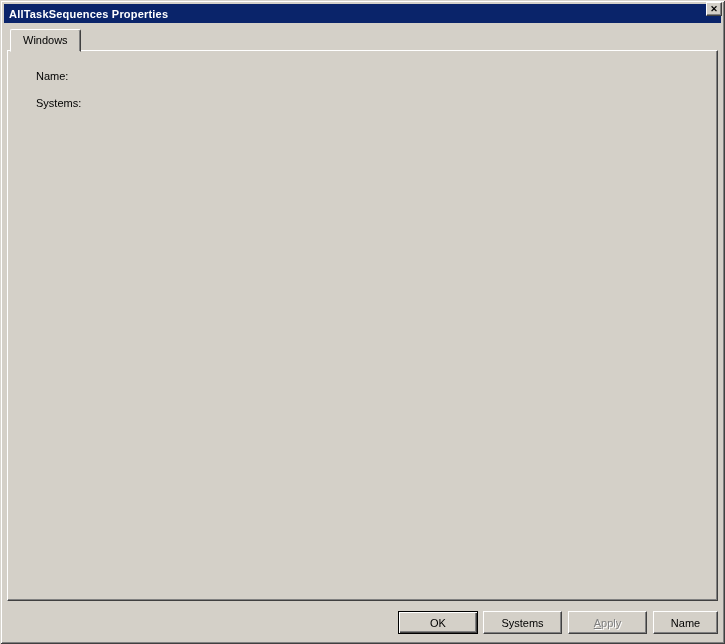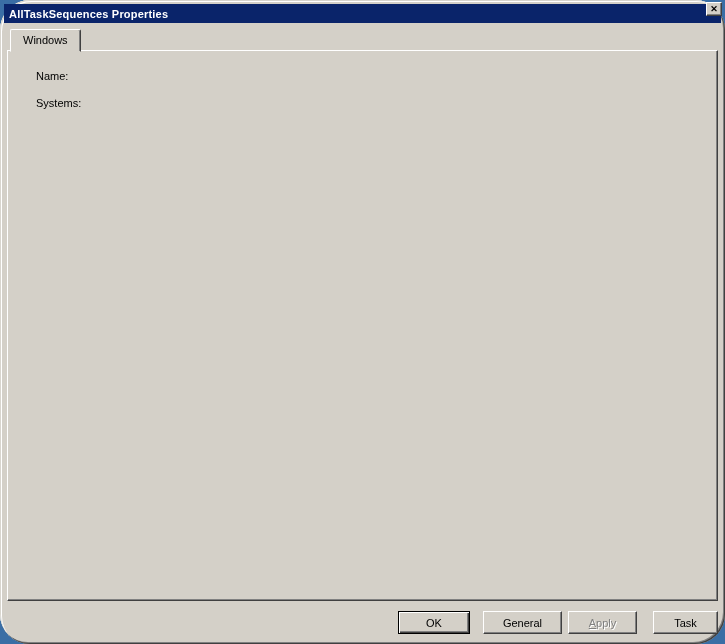--- a/index.html
+++ b/index.html
@@ -2,21 +2,20 @@
 <html><head>
 <meta charset="utf-8">
 <style>
   html,body{margin:0;padding:0;background:#3a6ea5;}
   *{box-sizing:border-box;}
   .window{
     position:relative;width:725px;height:644px;background:#d4d0c8;
     font-family:"Liberation Sans",sans-serif;font-size:11px;color:#000;
     box-shadow:inset 1px 1px 0 #d8d5ce, inset -1px -1px 0 #404040,
                inset 2px 2px 0 #ffffff, inset -2px -2px 0 #808080;
-    border-radius:30px;
   }
   .titlebar{
     position:absolute;left:4px;top:4px;right:4px;height:19px;background:#0a246a;
     display:flex;align-items:center;padding-left:5px;
   }
   .titlebar .title{color:#ffffff;font-weight:bold;font-size:11px;letter-spacing:.2px;}
   .close-btn{
     position:absolute;right:3px;top:2px;width:16px;height:14px;background:#d4d0c8;
     border:1px solid;border-color:#ffffff #404040 #404040 #ffffff;
     box-shadow:inset -1px -1px 0 #808080;
@@ -211,19 +210,19 @@
             <path d="M1 4.5 H15 V12 H1 z" fill="#fbd96e" stroke="#8b5a00" stroke-width="1"></path>
             <path d="M2 5.5 H14" stroke="#fff3c8" stroke-width="1"></path>
           </svg></span>
         <span class="tree-label" style="left: 103px;">Windows 7 Non Business Edition</span>
       </div>
       <span class="vline" style="left: 32px; top: 20px; height: 153px;"></span>
       <span class="vline" style="left: 54px; top: 100px; height: 73px;"></span>
     </div>
 
   <div>
-      <button class="btn default" style="left: 398px; width: 72px;">OK</button>
-      <button class="btn" style="left: 483px; width: 79px;">General</button>
-      <button class="btn disabled" disabled="" style="left: 568px; width: 69px;"><u>A</u>pply</button>
-      <button class="btn" style="left: 653px; width: 65px;">Task</button>
+      <button class="btn default" style="left: 398px; width: 80px;">OK</button>
+      <button class="btn" style="left: 483px; width: 79px;">Systems</button>
+      <button class="btn disabled" disabled="" style="left: 568px; width: 79px;"><u>A</u>pply</button>
+      <button class="btn" style="left: 653px; width: 65px;">Name</button>
     </div>
 
 </div>
 
 </body></html>

